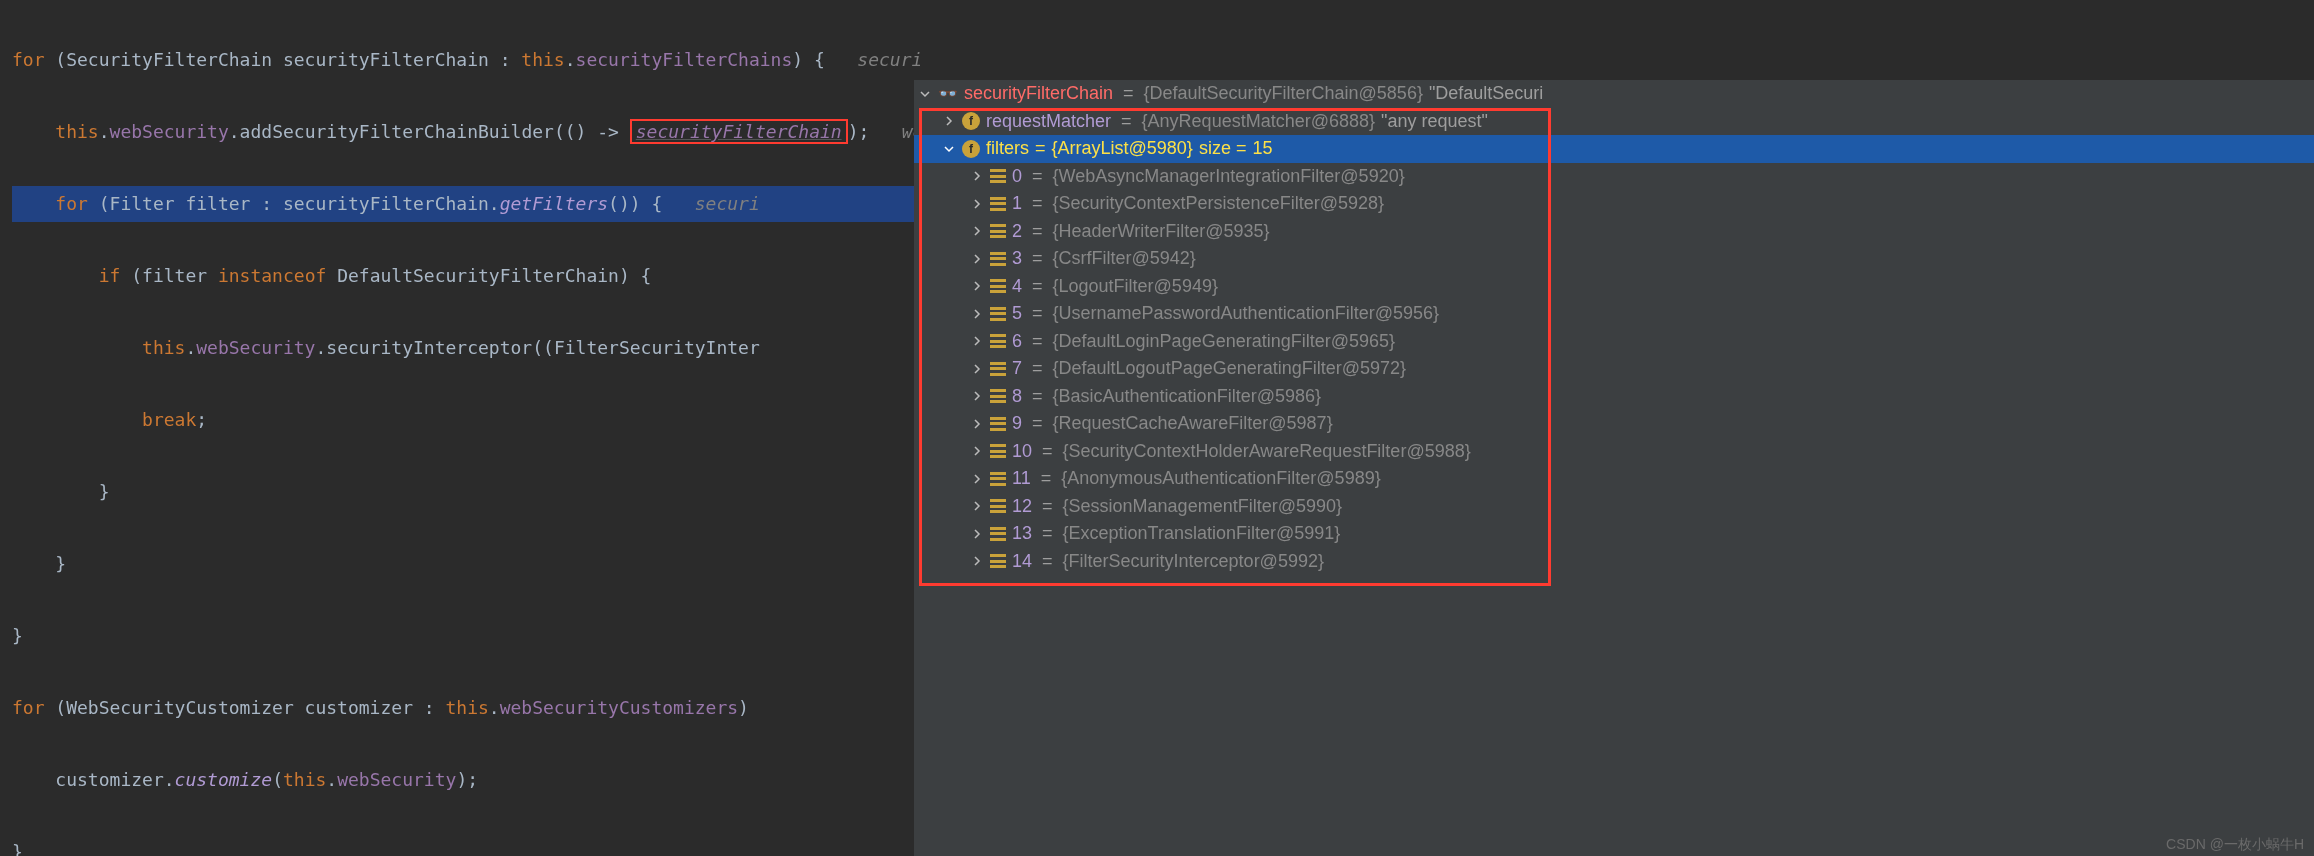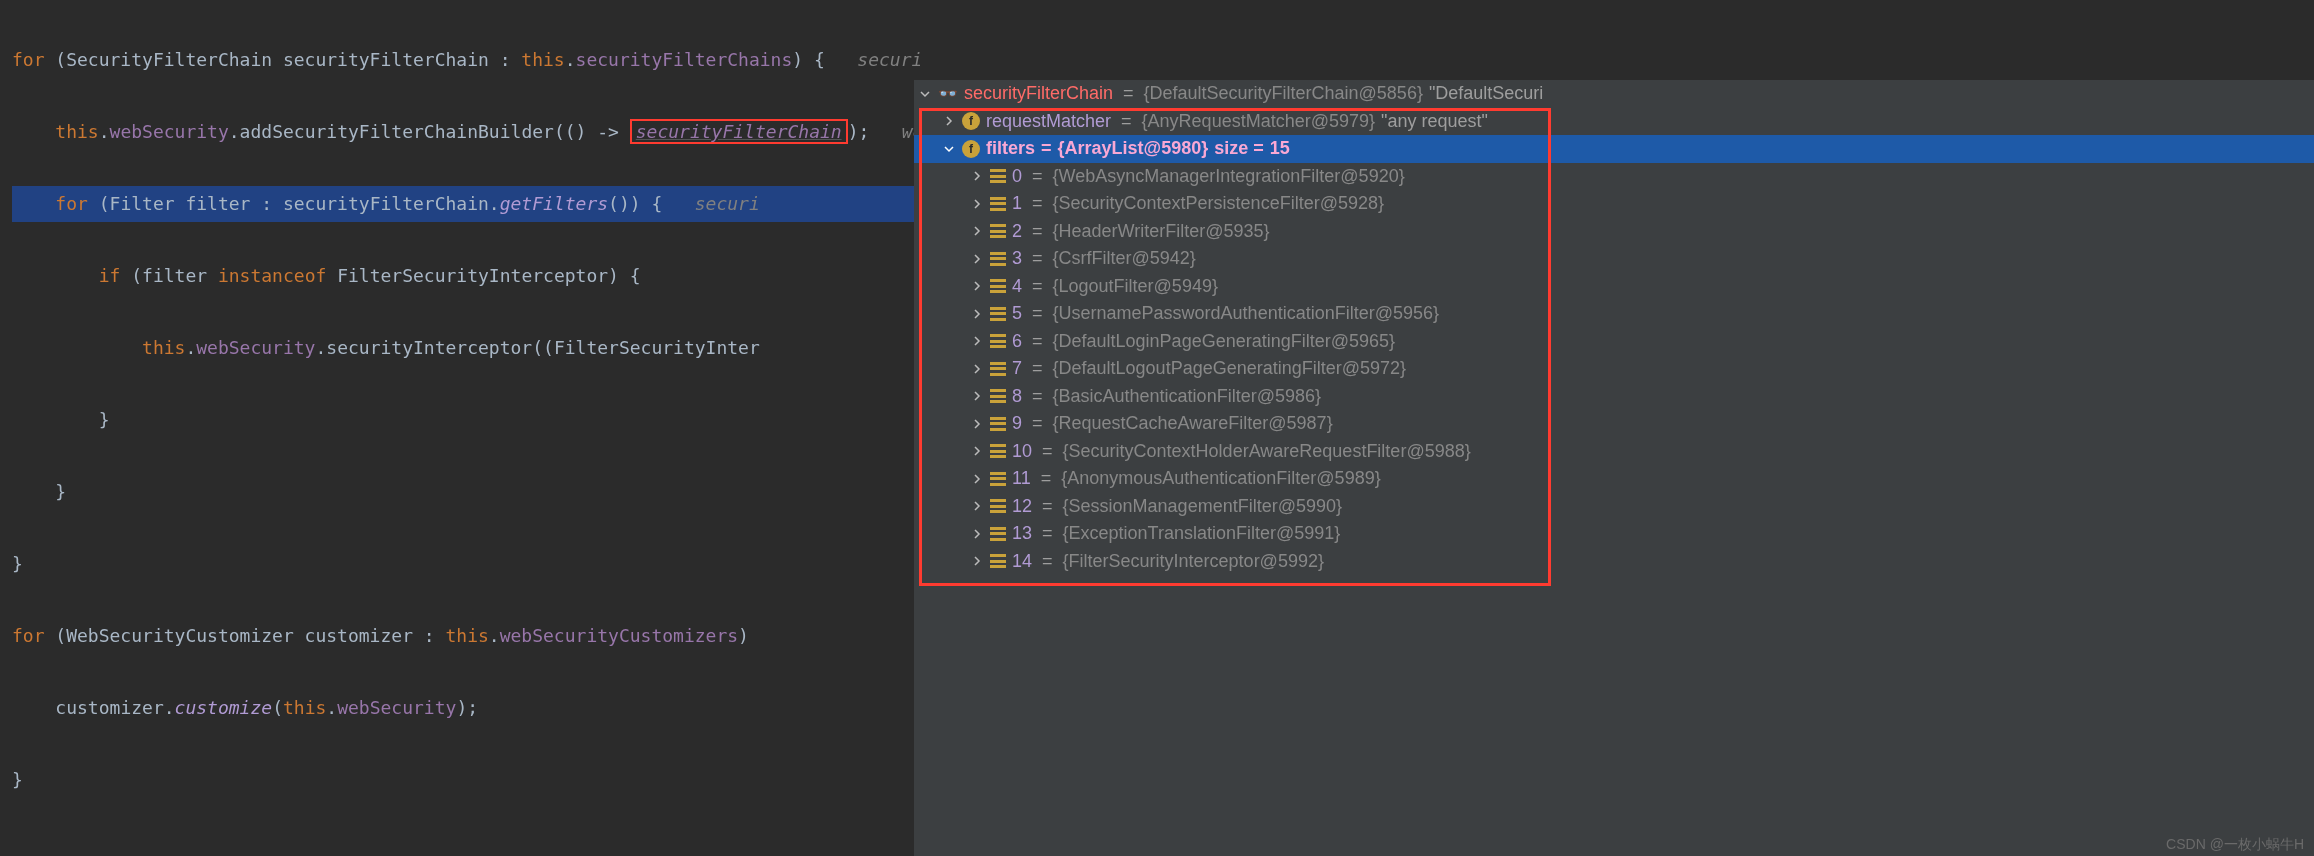--- a/index.html
+++ b/index.html
@@ -100,21 +100,21 @@
     height: 3px;
     background: #c9a23a;
     width: 100%;
   }
 
   .var-name { color: #b19bd4; }
   .var-name-red { color: #ff6b68; }
   .equals { color: #9e9e9e; padding: 0 4px; }
   .obj-ref { color: #888888; }
   .str-val { color: #9e9e9e; }
-  .white { color: #f9a8d4; font-weight: bold; }
+  .white { color: #fde047; }
 
   .red-outline {
     position: absolute;
     border: 3px solid #ff3b30;
     pointer-events: none;
   }
   .watermark {
     position: absolute;
     right: 10px;
     bottom: 2px;
@@ -123,22 +123,23 @@
     font-family: Arial, sans-serif;
   }
 </style>
 </head>
 <body>
 
 <div class="editor">
 <div class="line"><span class="kw">for</span><span class="txt"> (SecurityFilterChain securityFilterChain : </span><span class="kw">this</span><span class="txt">.</span><span class="fld">securityFilterChains</span><span class="txt">) {</span>   <span class="comment-hint">securityFilterChain: "DefaultSecurityFilter</span></div>
 <div class="line">    <span class="kw">this</span><span class="txt">.</span><span class="fld">webSecurity</span><span class="txt">.addSecurityFilterChainBuilder(() -&gt; </span><span class="boxed underline">securityFilterChain</span><span class="txt">);</span>   <span class="comment-hint">webSecurity: WebSecurity@5850</span></div>
 <div class="line selected">    <span class="kw">for</span><span class="txt"> (Filter filter : securityFilterChain.</span><span class="mtd">getFilters</span><span class="txt">()) {</span>   <span class="comment-hint">securi</span></div>
-<div class="line">        <span class="kw">if</span><span class="txt"> (filter </span><span class="kw">instanceof</span><span class="txt"> FilterSecurityInterceptor) {</span></div>
+<div class="line">        <span class="kw">if</span><span class="txt"> (filter </span><span class="kw">instanceof</span><span class="txt"> DefaultSecurityFilterChain) {</span></div>
 <div class="line">            <span class="kw">this</span><span class="txt">.</span><span class="fld">webSecurity</span><span class="txt">.securityInterceptor((FilterSecurityInter</span></div>
+<div class="line">            <span class="kw">break</span><span class="txt">;</span></div>
 <div class="line">        <span class="txt">}</span></div>
 <div class="line">    <span class="txt">}</span></div>
 <div class="line"><span class="txt">}</span></div>
 <div class="line"><span class="kw">for</span><span class="txt"> (WebSecurityCustomizer customizer : </span><span class="kw">this</span><span class="txt">.</span><span class="fld">webSecurityCustomizers</span><span class="txt">)</span></div>
 <div class="line">    <span class="txt">customizer.</span><span class="mtd">customize</span><span class="txt">(</span><span class="kw">this</span><span class="txt">.</span><span class="fld">webSecurity</span><span class="txt">);</span></div>
 <div class="line"><span class="txt">}</span></div>
 
 </div>
 
 <div class="debug-panel">
@@ -158,21 +159,21 @@
 
   <div class="debug-row level1">
     <span class="arrow">
         <svg viewBox="0 0 10 10">
           <path d="M3 1 L7 5 L3 9" fill="none" stroke="#bbb" stroke-width="1.5"></path>
         </svg>
       </span>
     <span class="icon-field">f</span>
     <span class="var-name">requestMatcher</span>
     <span class="equals"> = </span>
-    <span class="obj-ref">{AnyRequestMatcher@5979}</span>
+    <span class="obj-ref">{AnyRequestMatcher@6888}</span>
     <span class="str-val"> "any request"</span>
   </div>
 
   <div class="debug-row level1 selected">
     <span class="arrow">
         <svg viewBox="0 0 10 10">
           <path d="M1 3 L5 7 L9 3" fill="none" stroke="#fff" stroke-width="1.5"></path>
         </svg>
       </span>
     <span class="icon-field">f</span>

